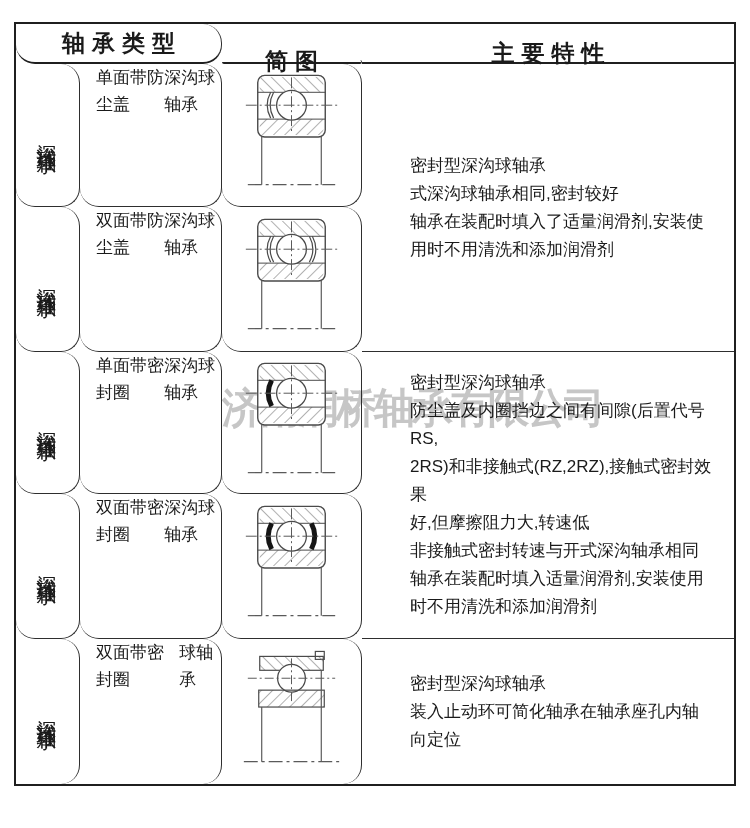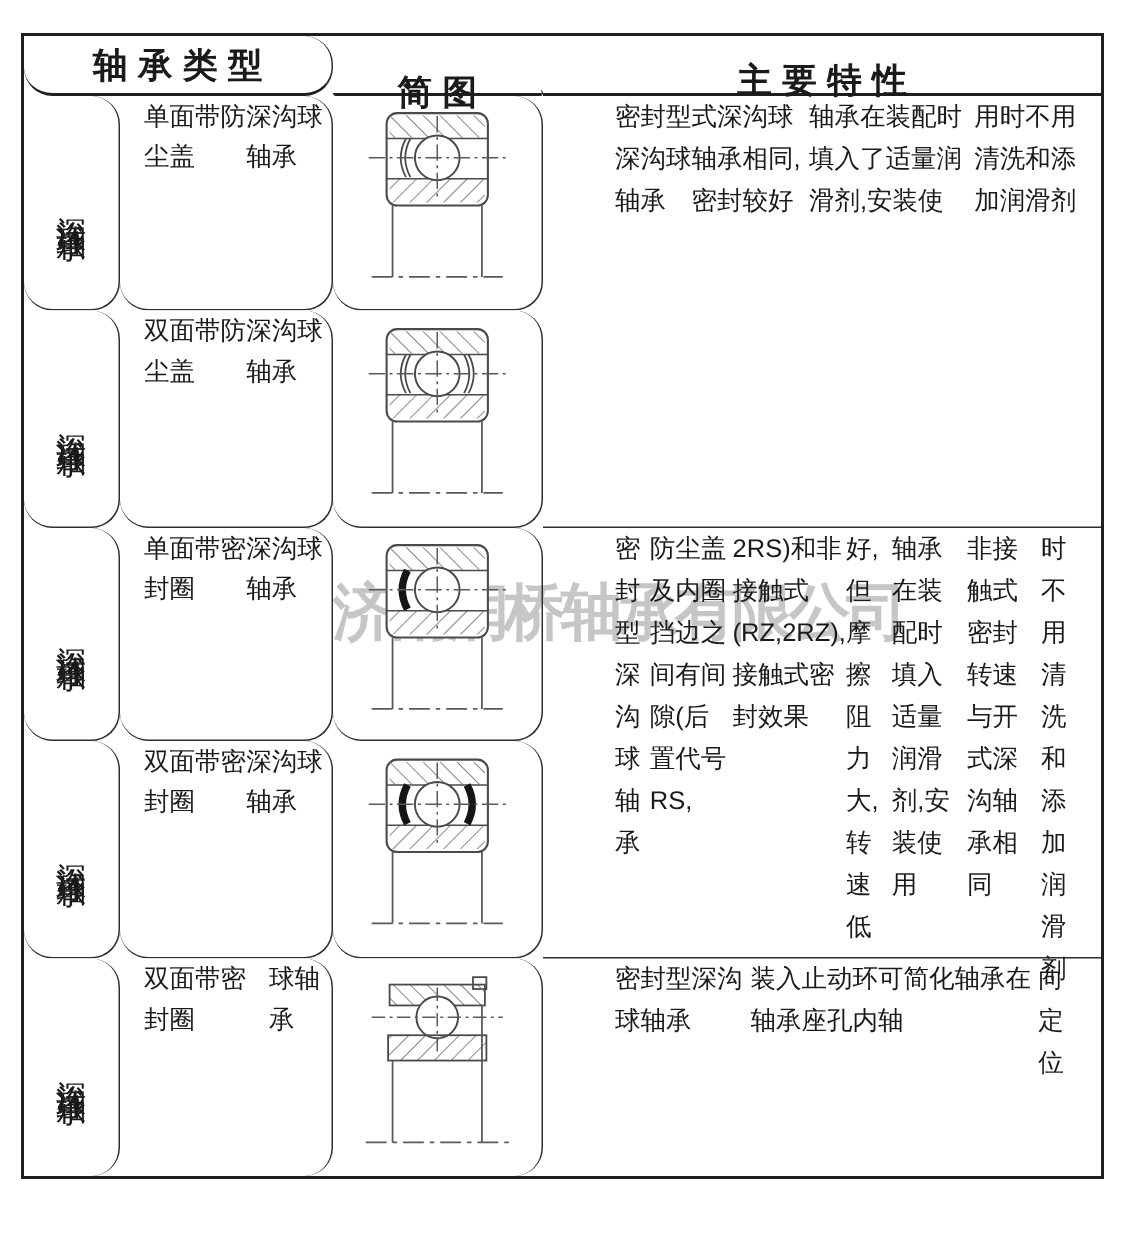--- a/index.html
+++ b/index.html
@@ -55,21 +55,21 @@
   .sub {
     display:flex; flex-direction:row; justify-content:center;
     padding-left:16px;
     font-size:17px;
     line-height:27px;
   }
   .diag {
     display:flex; align-items:center; justify-content:center;
   }
   .feat {
-    display:flex; flex-direction:row; justify-content:center;
+    display:flex; flex-direction:column; justify-content:center;
     padding-left:48px; padding-right:8px;
     font-size:17px;
     line-height:28px;
   }
   svg { display:block; }
 </style>
 </head>
 <body>
 
 <div class="page">
@@ -188,22 +188,22 @@
         <line x1="100" y1="64" x2="100" y2="112" stroke="#5a5a5a" stroke-width="1.2"></line>
         <line x1="26" y1="112" x2="114" y2="112" stroke="#5a5a5a" stroke-width="1.2" stroke-dasharray="14 4 3 4"></line>
       </svg>
     </div>
 
     <div class="cell feat bb" style="grid-column:4; grid-row:4 / span 2;">
       <div>密封型深沟球轴承</div>
       <div>防尘盖及内圈挡边之间有间隙(后置代号RS,</div>
       <div>2RS)和非接触式(RZ,2RZ),接触式密封效果</div>
       <div>好,但摩擦阻力大,转速低</div>
+      <div>非接触式密封转速与开式深沟轴承相同</div>
       <div>轴承在装配时填入适量润滑剂,安装使用</div>
-      <div>非接触式密封转速与开式深沟轴承相同</div>
       <div>时不用清洗和添加润滑剂</div>
     </div>
 
     <div class="cell cat br" style="grid-column:1; grid-row:6;">深沟球轴承</div>
     <div class="cell sub br" style="grid-column:2; grid-row:6;">
       <div>双面带密封圈</div>
       <div>球轴承</div>
     </div>
     <div class="cell diag br" style="grid-column:3; grid-row:6;">
       <svg width="140" height="124" viewBox="0 0 140 124">

